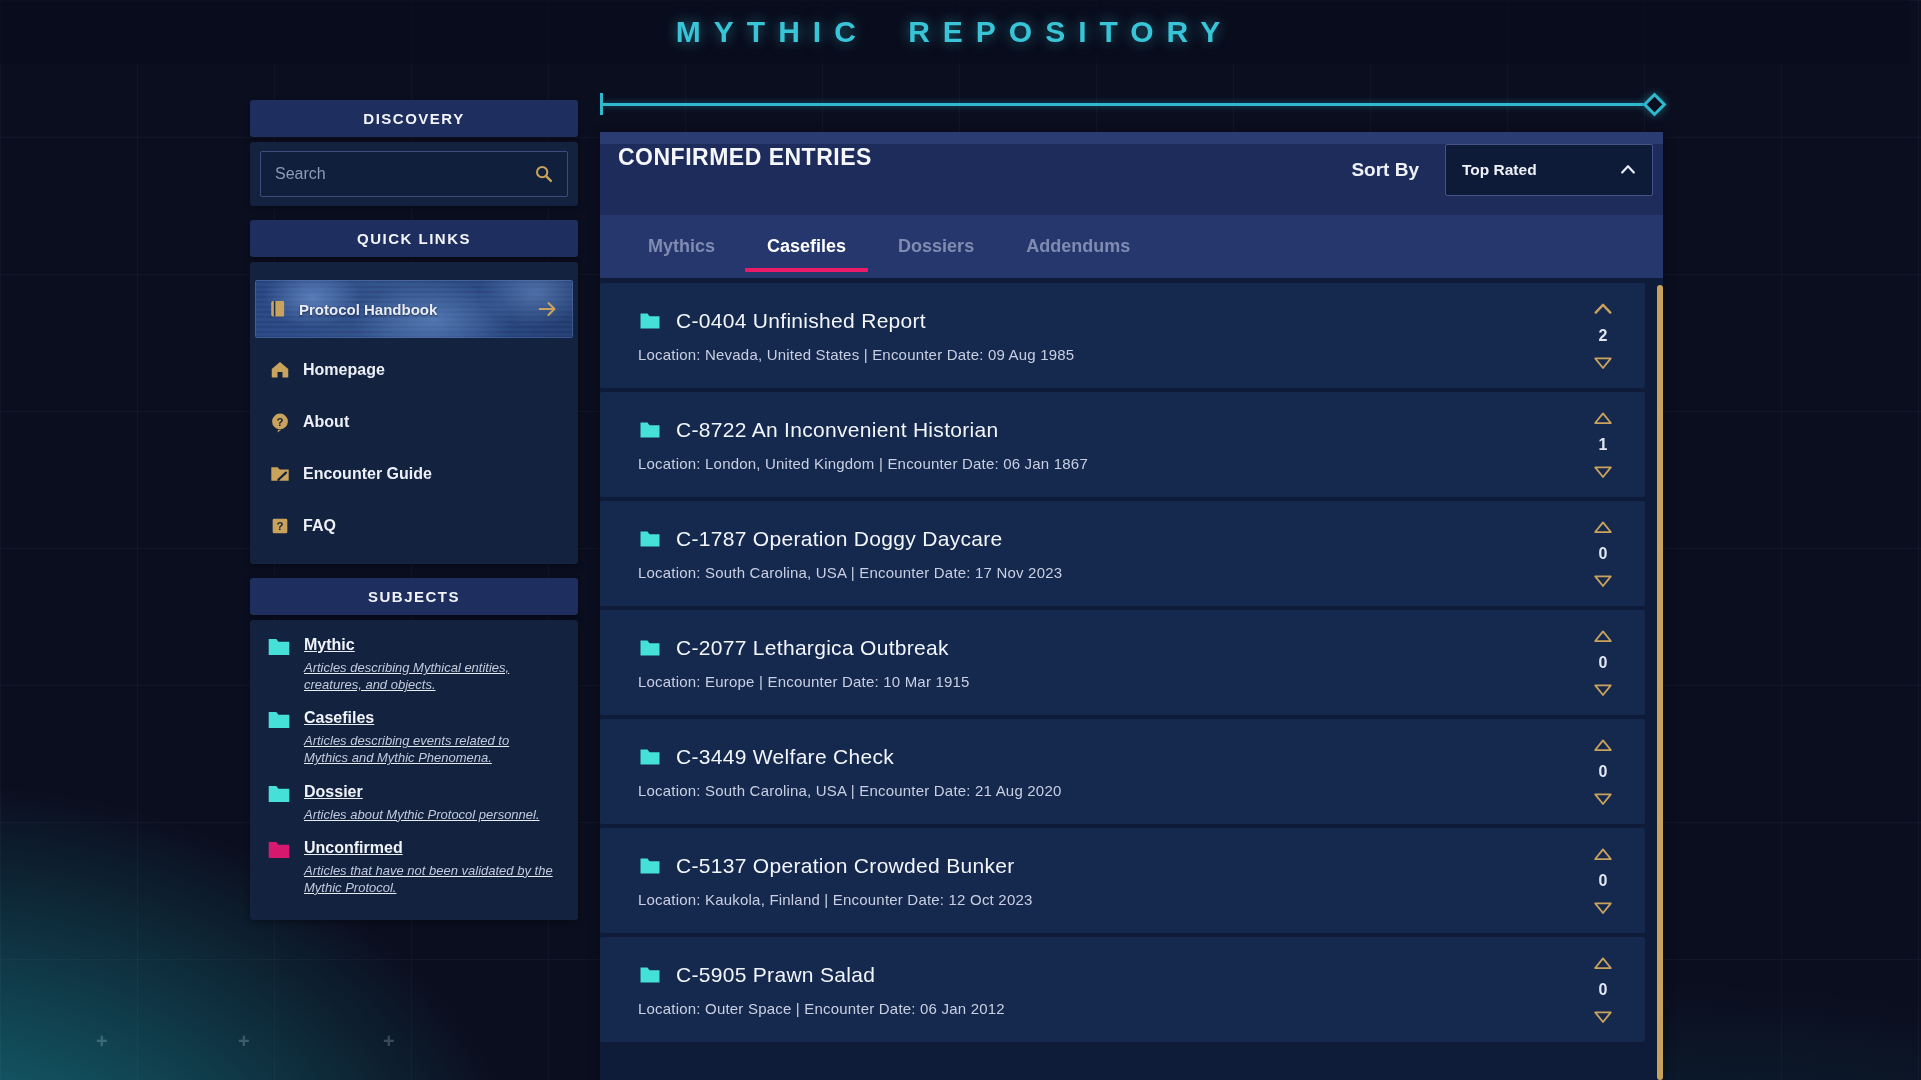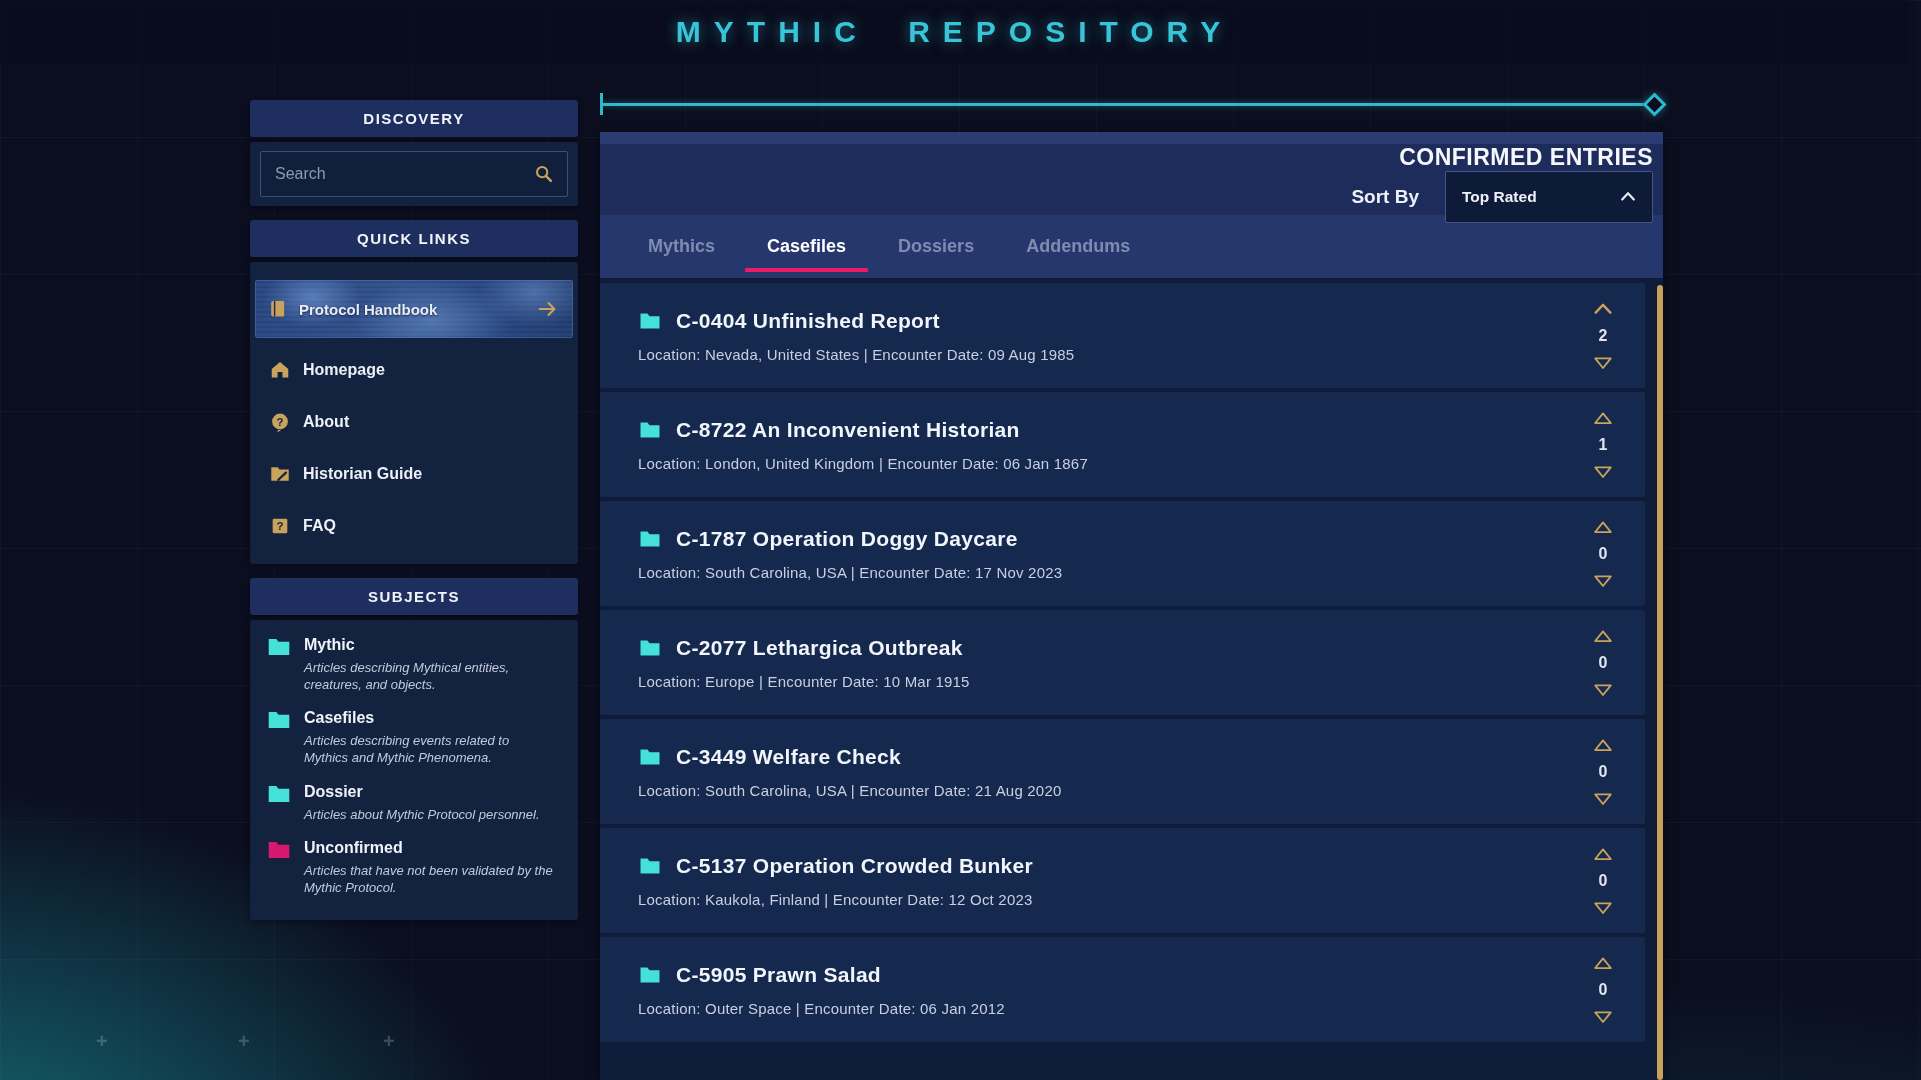--- a/index.html
+++ b/index.html
@@ -69,21 +69,21 @@
   }
   .featured-card .label { font-size:15px; font-weight:700; margin-left:10px; flex:1;
     text-shadow:0 1px 2px rgba(0,0,20,0.6); }
   .ql-list { list-style:none; padding:6px 0 0; }
   .ql-item {
     height:52px; display:flex; align-items:center; padding:0 14px; cursor:pointer;
   }
   .ql-item .label { font-size:16px; font-weight:700; color:#edf0f8; margin-left:12px; }
 
   .subj-body { padding:14px 16px 10px; }
-  .subject { display:flex; align-items:flex-start; margin-bottom:14px; cursor:pointer; }
+  .subject { display:flex; align-items:flex-start; margin-bottom:14px; cursor:pointer;text-decoration:underline; }
   .subject .txt { margin-left:12px; }
   .subject .label { font-size:16px; font-weight:700; color:#f0f3fa; display:block; padding-top:2px; }
   .subject .desc {
     display:block; font-size:13px; font-style:italic; color:#c3c9dd;
     line-height:1.32; margin-top:5px; max-width:252px;
   }
 
   
   .main { position:absolute; left:600px; top:92px; width:1063px; }
   .slider { display:flex; align-items:center; height:24px; position:relative; }
@@ -91,21 +91,21 @@
   .slider .line { flex:1; height:3px; background:#2fb9cc; box-shadow:0 0 6px rgba(47,185,204,0.5); }
   .slider .diamond {
     width:17px; height:17px; border:3px solid #2fb9cc; background:#0b0e1f;
     transform:rotate(45deg); margin-left:2px; cursor:pointer;
     box-shadow:0 0 8px rgba(47,185,204,0.5);
   }
 
   .board { margin-top:16px; position:relative; box-shadow:0 3px 10px rgba(0,0,0,0.4); }
   .board-header {
     height:83px; background:linear-gradient(to bottom,#2b3c72 0,#2b3c72 12px,#1d2c5a 12px);
-    display:flex; align-items:flex-end; padding:12px 10px 0 18px;flex-direction:column;
+    display:flex; align-items:flex-start; padding:12px 10px 0 18px;
   }
   .board-title { font-size:23px; font-weight:700; letter-spacing:0.5px; color:#f5f7fc; }
   .sort-group { margin-left:auto; display:flex; align-items:center; }
   .sort-label { font-size:19px; font-weight:700; margin-right:26px; color:#eef1f8; }
   .dropdown {
     width:208px; height:52px; background:#0d1a38; border:1px solid #44548a; border-radius:2px;
     display:flex; align-items:center; padding:0 14px 0 16px; cursor:pointer;
   }
   .dropdown .value { font-size:15.5px; font-weight:700; color:#eef1f8; flex:1; }
 
@@ -120,21 +120,21 @@
     content:""; position:absolute; left:4px; right:4px; bottom:6px; height:4px;
     background:#ec1b67; border-radius:1px;
   }
 
   .entries { background:#0e1c3a; padding-top:5px; min-height:802px; position:relative; }
   .entry {
     height:105px; margin:0 18px 4px 0; background:#15294e; border-radius:2px;
     position:relative; cursor:pointer;
   }
   .entry-titlerow { display:flex; align-items:center; padding:26px 0 0 38px; }
-  .entry-title { font-size:21px; font-weight:700; color:#f2f5fb; margin-left:14px; letter-spacing:0.3px; }
+  .entry-title { font-size:21px; font-weight:400; color:#f2f5fb; margin-left:14px; letter-spacing:0.3px; }
   .entry-meta { font-size:15px; color:#c9cfe2; padding:13px 0 0 38px; letter-spacing:0.2px; }
   .votes {
     position:absolute; top:0; right:20px; height:100%; width:44px;
     display:flex; flex-direction:column; align-items:center; justify-content:center;
   }
   .vote-btn { background:none; border:none; cursor:pointer; padding:2px; line-height:0; }
   .vote-count { font-size:16px; font-weight:700; color:#e2e6f0; margin:5px 0; }
 
   .scrollbar {
     position:absolute; right:0; top:153px; width:6px; height:795px;
@@ -224,21 +224,21 @@
         <span class="label">About</span>
       </li>
       <li class="ql-item">
         <span class="icon">
           <svg width="22" height="22" viewBox="0 0 24 24">
             <use href="#i-folder" fill="#c9a25c"></use>
             <line x1="10.5" y1="18" x2="18.5" y2="10.5" stroke="#13233f" stroke-width="2.4" stroke-linecap="round"></line>
             <path d="M9 19.6l2.8-.8-2-2z" fill="#13233f"></path>
           </svg>
         </span>
-        <span class="label">Historian Guide</span>
+        <span class="label">Encounter Guide</span>
       </li>
       <li class="ql-item">
         <span class="icon">
           <svg width="22" height="22" viewBox="0 0 24 24">
             <rect x="4" y="4" width="16" height="16" rx="1.5" fill="#c9a25c"></rect>
             <text x="12" y="16.6" text-anchor="middle" font-size="12.5" font-weight="bold" fill="#13233f" font-family="Liberation Sans,sans-serif">?</text>
           </svg>
         </span>
         <span class="label">FAQ</span>
       </li>

